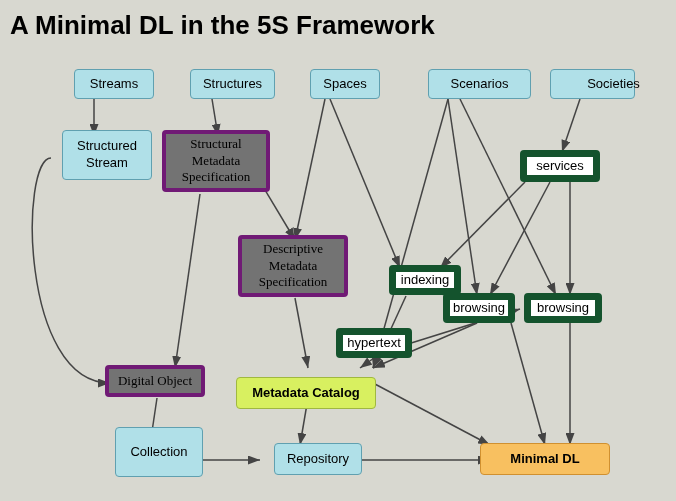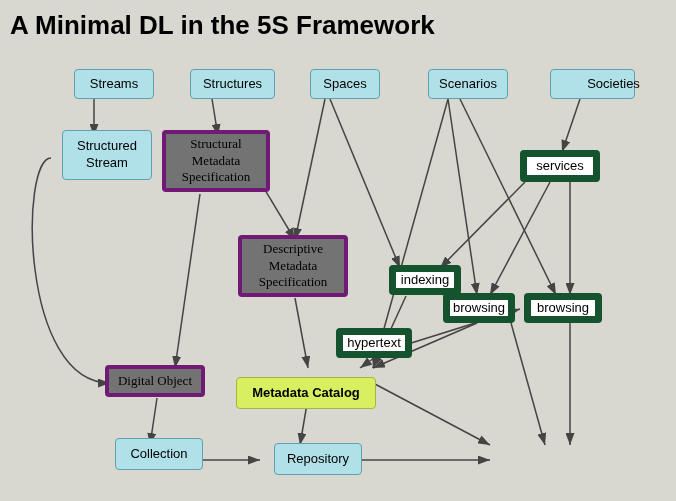--- a/index.html
+++ b/index.html
@@ -135,21 +135,21 @@
   </svg>
 
   <div class="title">A Minimal DL in the 5S Framework</div>
 
   <div class="node node-blue" style="left:54px;top:69px;width:80px;height:30px;display:flex;align-items:center;justify-content:center;">Streams</div>
 
   <div class="node node-blue" style="left:170px;top:69px;width:85px;height:30px;display:flex;align-items:center;justify-content:center;">Structures</div>
 
   <div class="node node-blue" style="left:290px;top:69px;width:70px;height:30px;display:flex;align-items:center;justify-content:center;">Spaces</div>
 
-  <div class="node node-blue" style="left:408px;top:69px;width:80px;height:30px;display:flex;align-items:center;justify-content:center;">Scenarios</div>
+  <div class="node node-blue" style="left:408px;top:69px;width:103px;height:30px;display:flex;align-items:center;justify-content:center;">Scenarios</div>
 
   <div class="node node-blue" style="left:530px;top:69px;width:85px;height:30px;display:flex;align-items:center;justify-content:center;padding-left:48px;">Societies</div>
 
   <div class="node node-blue" style="left:42px;top:130px;width:90px;height:50px;display:flex;align-items:center;justify-content:center;white-space:pre-line;">Structured
 Stream</div>
 
   <div class="node node-pink" style="left:162px;top:130px;width:108px;height:62px;display:flex;align-items:center;justify-content:center;white-space:pre-line;">Structural
 Metadata
 Specification</div>
 
@@ -164,18 +164,19 @@
   <div class="node node-white" style="left:443px;top:293px;width:72px;height:30px;display:flex;align-items:center;justify-content:center;">browsing</div>
 
   <div class="node node-white" style="left:524px;top:293px;width:78px;height:30px;display:flex;align-items:center;justify-content:center;">browsing</div>
 
   <div class="node node-white" style="left:336px;top:328px;width:76px;height:30px;display:flex;align-items:center;justify-content:center;">hypertext</div>
 
   <div class="node node-pink" style="left:105px;top:365px;width:100px;height:32px;display:flex;align-items:center;justify-content:center;">Digital Object</div>
 
   <div class="node node-yellow" style="left:236px;top:377px;width:140px;height:32px;display:flex;align-items:center;justify-content:center;font-weight:bold;">Metadata Catalog</div>
 
-  <div class="node node-blue" style="left:95px;top:438px;width:88px;height:32px;display:flex;align-items:center;justify-content:center;">Collection</div>
+  <div class="node node-blue" style="left:95px;top:427px;width:88px;height:50px;display:flex;align-items:center;justify-content:center;">Collection</div>
 
   <div class="node node-blue" style="left:254px;top:443px;width:88px;height:32px;display:flex;align-items:center;justify-content:center;">Repository</div>
 
+  <div class="node node-orange" style="left:480px;top:443px;width:130px;height:32px;display:flex;align-items:center;justify-content:center;font-weight:bold;">Minimal DL</div>
 
 </div>
 
 </body></html>

